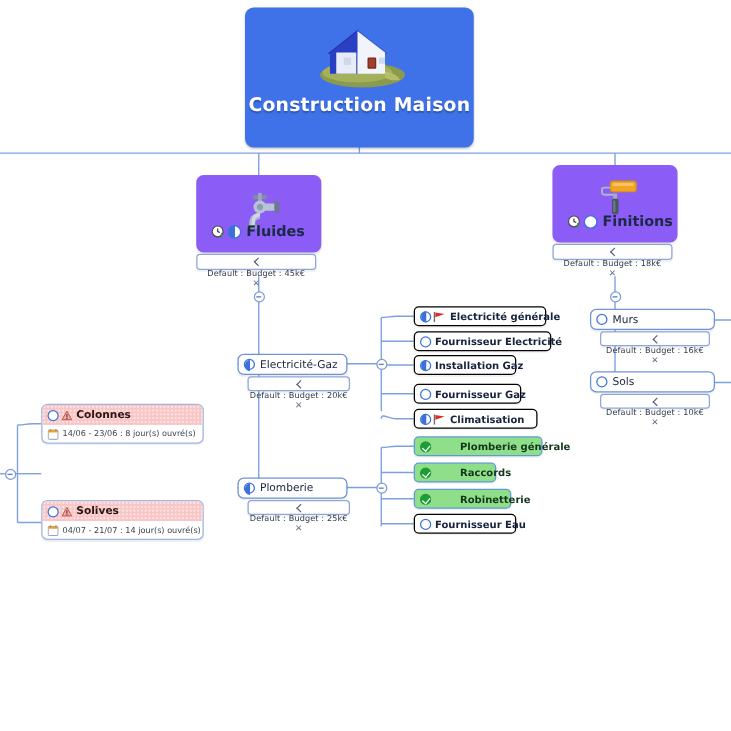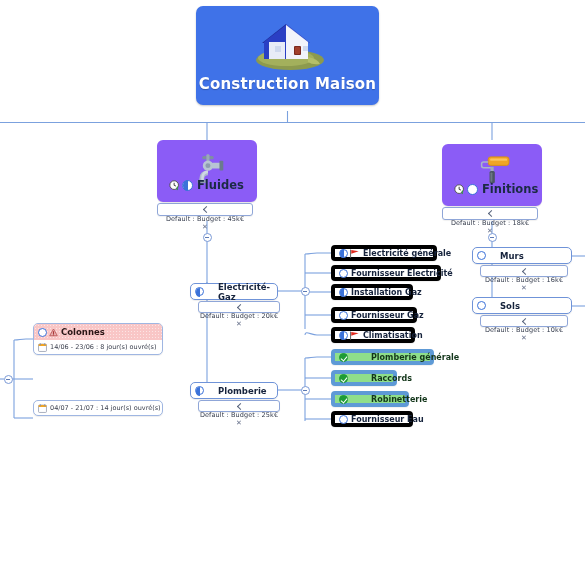--- a/index.html
+++ b/index.html
@@ -6,21 +6,21 @@
   body{
     width:585px;height:585px;overflow:hidden;position:relative;
     font-family:"DejaVu Sans","Liberation Sans",sans-serif;
     -webkit-font-smoothing:antialiased;
   }
   #canvas{position:absolute;left:0;top:0;width:585px;height:585px;}
   #links{position:absolute;left:0;top:0;width:585px;height:585px;pointer-events:none;}
 
   
   .root{
-    position:absolute;left:196px;top:6px;width:183px;height:99px;
+    position:absolute;left:196px;top:6px;width:183px;height:112px;
     background:#3f72e8;border-radius:7px;
     box-shadow:0 1px 2px rgba(0,0,0,.22);
     display:flex;flex-direction:column;align-items:center;justify-content:flex-start;
   }
   .root .rootimg{margin-top:7px;width:92px;height:60px;}
   .root .roottxt{
     color:#ffffff;font-size:15px;font-weight:bold;letter-spacing:.2px;
     margin-top:2px;text-shadow:0 1px 1px rgba(0,0,0,.25);
   }
 
@@ -66,27 +66,27 @@
     flex:0 0 auto;width:9px;text-align:center;font-size:7px;color:#66708a;
   }
 
   
   .midwrap{position:absolute;}
   .midnode{
     background:#ffffff;border:1px solid #6f93d8;border-radius:5px;
     height:17px;display:flex;align-items:center;padding:0 6px 0 4px;
     box-sizing:border-box;box-shadow:0 1px 1px rgba(0,0,0,.07);
   }
-  .midnode .mtitle{font-size:8.5px;font-weight:bold;color:#16233c;margin-left:14px;}
+  .midnode .mtitle{font-size:8.5px;font-weight:normal;color:#16233c;margin-left:4px;}
   .budget.mid{width:82px;margin-left:8px;height:12px;}
 
   
   .leaf{
     position:absolute;height:16px;border-radius:4px;
-    border:4px solid #000000;background:#ffffff;
+    border:1px solid #000000;background:#ffffff;
     display:flex;align-items:center;padding:0 5px 0 4px;box-sizing:border-box;
     box-shadow:0 1px 1px rgba(0,0,0,.06);
   }
   .leaf .ltxt{font-size:8px;font-weight:bold;color:#16233c;margin-left:3px;white-space:nowrap;}
   .leaf.green{background:#8fdf8a;border-color:#5e9ad6;}
   .leaf.green .ltxt{color:#13361a;padding-left:20px;}
 
   
   .taskwrap{position:absolute;}
   .taskbox{
@@ -243,21 +243,21 @@
       </div>
     </div>
     <div class="budget">
       <span class="bchev"></span>
       <span class="btxt">Default : Budget : 45k€</span>
       <span class="bx">✕</span>
     </div>
   </div>
   <div class="toggle" style="left:202.5px;top:232.5px;"></div>
 
-  <div class="bigwrap" style="left:442px;top:144px;border-radius:30px;">
+  <div class="bigwrap" style="left:442px;top:132px;border-radius:30px;">
     <div class="bignode">
       <div class="bigicon">
         <svg viewBox="0 0 48 36" width="46" height="34">
           <rect x="20" y="2" width="22" height="9" rx="2.6" fill="#f0a526" stroke="#d88f16" stroke-width="1"></rect>
           <rect x="22" y="3.6" width="18" height="2.6" rx="1.3" fill="#fbc45f"></rect>
           <path d="M20 7.5 H15 q-2 0 -2 2 v2 q0 2 2 2 h9" fill="none" stroke="#a9b6c6" stroke-width="1.6"></path>
           <rect x="22.4" y="12.5" width="3.4" height="5" fill="#9fadbe"></rect>
           <rect x="21.4" y="17" width="5.6" height="13" rx="1.6" fill="#4b5663"></rect>
           <rect x="22.4" y="18.4" width="2" height="10" rx="1" fill="#6c7784"></rect>
         </svg>
@@ -324,21 +324,21 @@
   <div class="leaf" style="left:331px;top:284px;width:82px;">
     <div class="circ half"></div>
     <div class="ltxt">Installation Gaz</div>
   </div>
 
   <div class="leaf" style="left:331px;top:307px;width:86px;">
     <div class="circ"></div>
     <div class="ltxt">Fournisseur Gaz</div>
   </div>
 
-  <div class="leaf" style="left:331px;top:327px;width:84px;">
+  <div class="leaf" style="left:331px;top:327px;width:99px;">
     <div class="circ half"></div>
     <svg class="flagicon" viewBox="0 0 12 10">
       <rect x="1" y="0.6" width="1.2" height="9" fill="#6d6d6d"></rect>
       <path d="M2.4 1 L10.6 2.4 L2.4 5.4 Z" fill="#e02a1e"></path>
     </svg>
     <div class="ltxt">Climatisation</div>
   </div>
 
   <div class="leaf green" style="left:331px;top:349px;width:103px;">
     <div class="circ done"></div>
@@ -405,20 +405,29 @@
           <rect x="6.8" y="0.4" width="1.2" height="2" fill="#8a93a6"></rect>
         </svg>
         <div class="dtxt">14/06 - 23/06 : 8 jour(s) ouvré(s)</div>
       </div>
     </div>
   </div>
 
 
   <div class="taskwrap" style="left:33px;top:400px;">
     <div class="taskbox" style="width:130px;">
+      <div class="taskhead">
+        <div class="circ"></div>
+        <svg class="warnicon" viewBox="0 0 10 10">
+          <path d="M5 1 L9.2 8.6 H0.8 Z" fill="#e8b0b0" stroke="#b34a4a" stroke-width="0.8"></path>
+          <rect x="4.4" y="3.6" width="1.2" height="3" fill="#a33"></rect>
+          <rect x="4.4" y="7.1" width="1.2" height="1.1" fill="#a33"></rect>
+        </svg>
+        <div class="ttxt">Solives</div>
+      </div>
       <div class="taskdate">
         <svg class="calicon" viewBox="0 0 10 10">
           <rect x="0.6" y="1.2" width="8.8" height="8.2" rx="1" fill="#fff" stroke="#8a93a6" stroke-width="0.8"></rect>
           <rect x="0.6" y="1.2" width="8.8" height="2.2" rx="1" fill="#f0a526"></rect>
           <rect x="2" y="0.4" width="1.2" height="2" fill="#8a93a6"></rect>
           <rect x="6.8" y="0.4" width="1.2" height="2" fill="#8a93a6"></rect>
         </svg>
         <div class="dtxt">04/07 - 21/07 : 14 jour(s) ouvré(s)</div>
       </div>
     </div>

